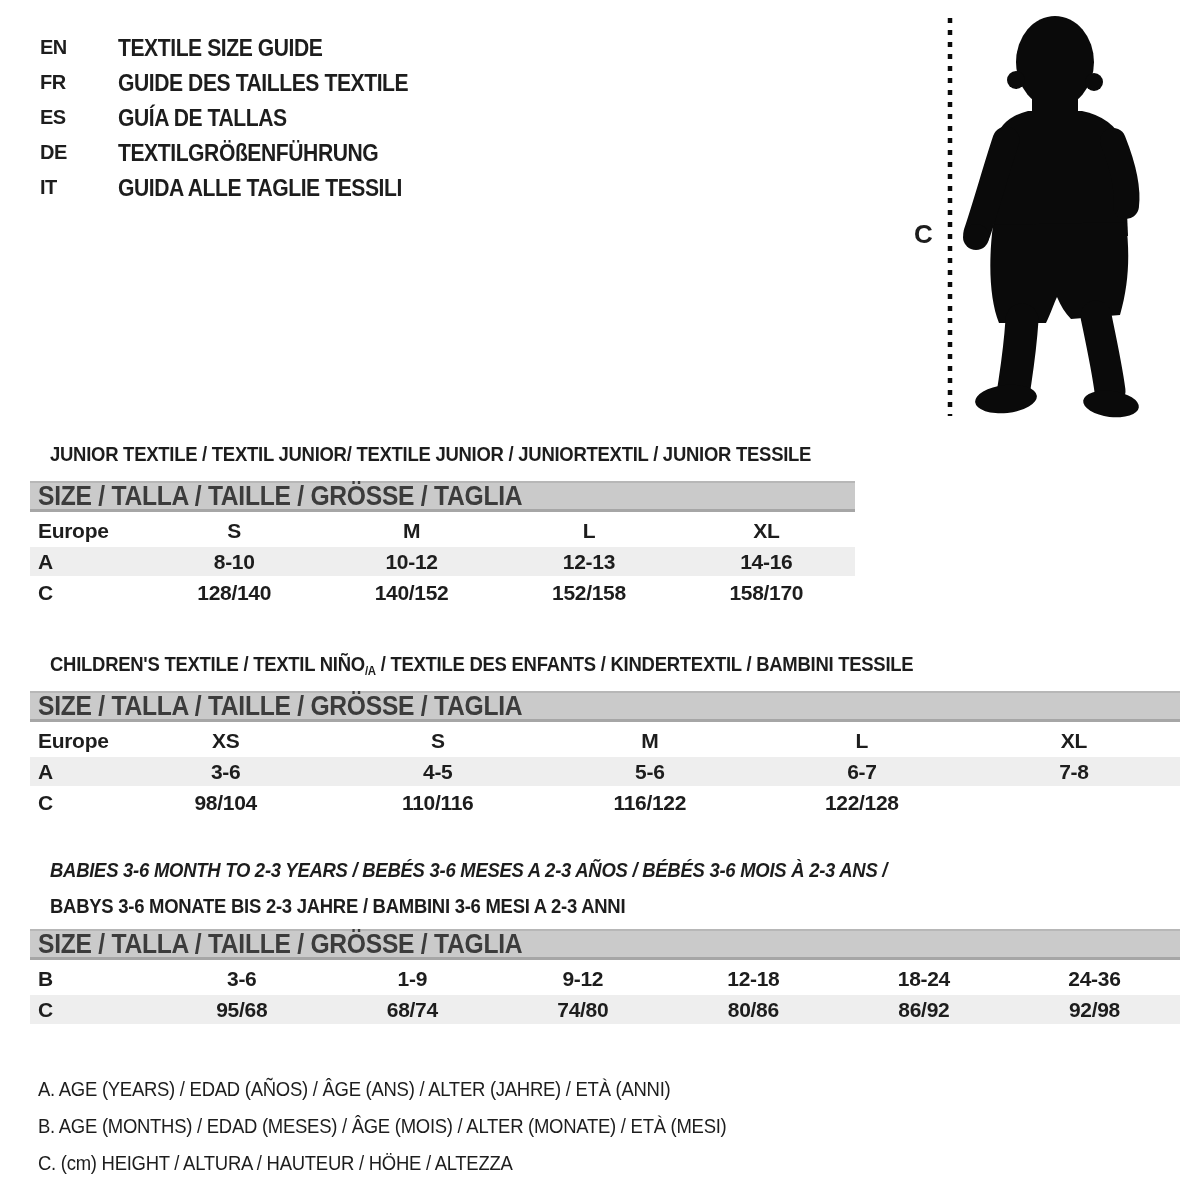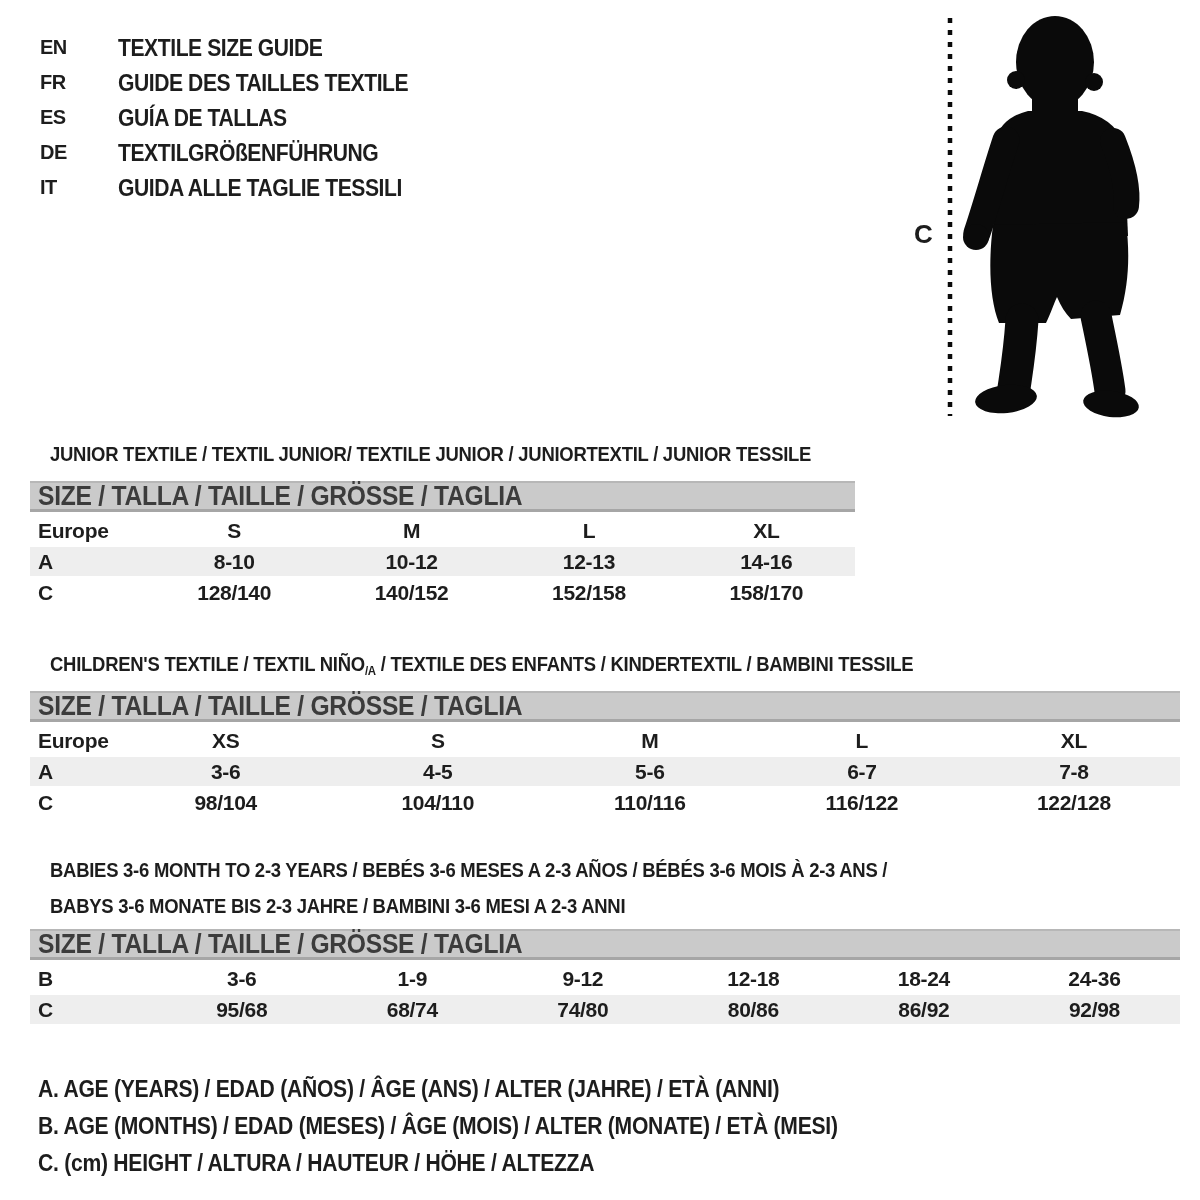--- a/index.html
+++ b/index.html
@@ -38,21 +38,21 @@
         font-size:21px;font-weight:bold;letter-spacing:-0.3px;}
   .trow.shaded{background:#eeeeee;}
   .tbl-junior .trow{grid-template-columns:14% 21.5% 21.5% 21.5% 21.5%;}
   .tbl-children .trow{grid-template-columns:7.8% 18.44% 18.44% 18.44% 18.44% 18.44%;}
   .tbl-babies .trow{grid-template-columns:11% 14.83% 14.83% 14.83% 14.83% 14.83% 14.83%;}
   .lbl{text-align:left;padding-left:8px;}
   .cell{text-align:center;}
 
   
   .footnotes{position:absolute;left:38px;top:1070px;}
-  .footnote{height:37px;line-height:37px;font-size:24px;font-weight:bold;letter-spacing:-0.3px;}
+  .footnote{height:37px;line-height:37px;font-size:21px;font-weight:normal;letter-spacing:-0.3px;}
 </style>
 </head>
 <body>
 
 <div class="page">
 
   <div class="lang-block">
     <div class="lang-row">
       <span class="lang-code">EN</span><span class="lang-text cond">TEXTILE SIZE GUIDE</span>
     </div>
@@ -139,28 +139,27 @@
       <span class="lbl">A</span>
       <span class="cell">3-6</span>
       <span class="cell">4-5</span>
       <span class="cell">5-6</span>
       <span class="cell">6-7</span>
       <span class="cell">7-8</span>
     </div>
     <div class="trow">
       <span class="lbl">C</span>
       <span class="cell">98/104</span>
-      <span class="cell">104/110</span>
       <span class="cell">110/116</span>
       <span class="cell">116/122</span>
       <span class="cell">122/128</span>
     </div>
   </div>
 
-  <h2 class="sec-title" style="top:846px;">
+  <h2 class="sec-title" style="top:846px;font-style:italic;">
     <span class="cond">BABIES 3-6 MONTH TO 2-3 YEARS / BEBÉS 3-6 MESES A 2-3 AÑOS / BÉBÉS 3-6 MOIS À 2-3 ANS /</span>
   </h2>
   <h2 class="sec-title" style="top:882px;">
     <span class="cond">BABYS 3-6 MONATE BIS 2-3 JAHRE / BAMBINI 3-6 MESI A 2-3 ANNI</span>
   </h2>
   <div class="tbl tbl-babies" style="top:929px;">
     <div class="size-bar">
       <span class="cond">SIZE / TALLA / TAILLE / GRÖSSE / TAGLIA</span>
     </div>
     <div class="trow">

